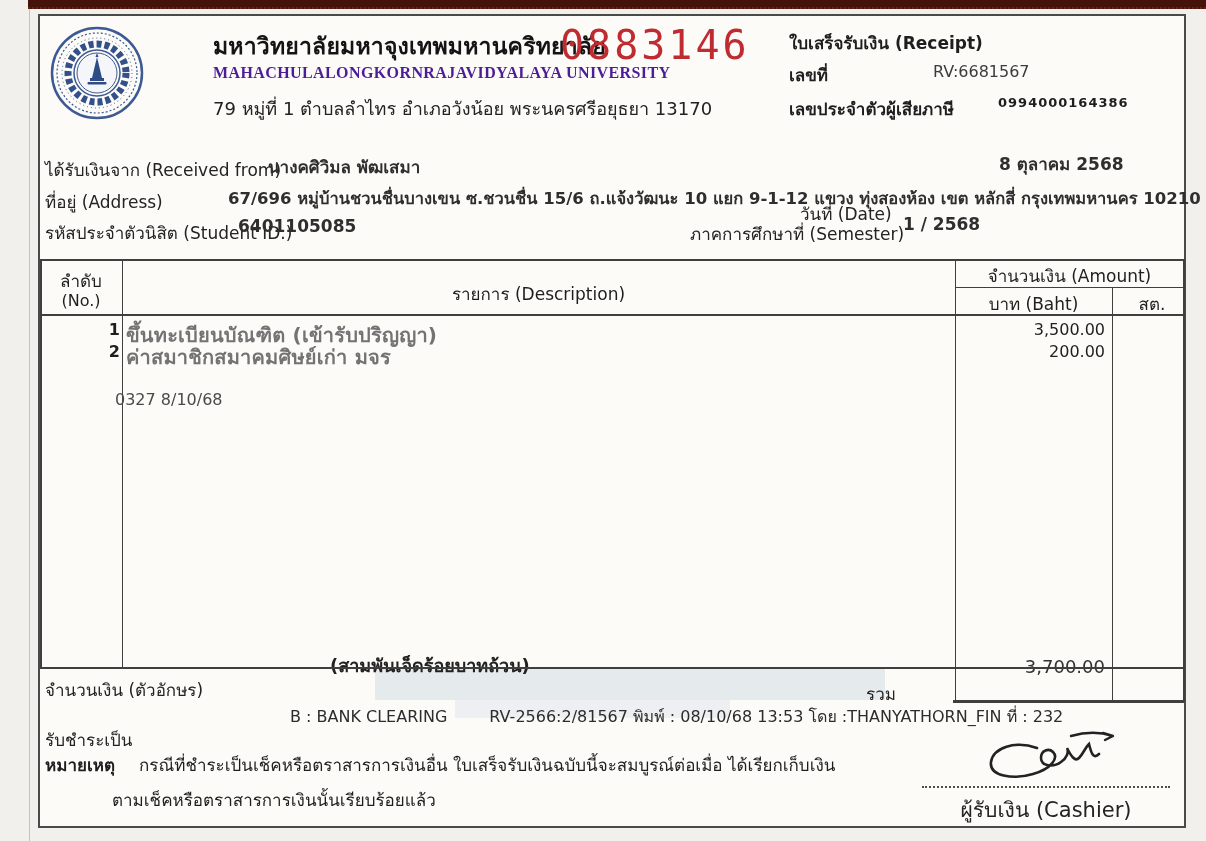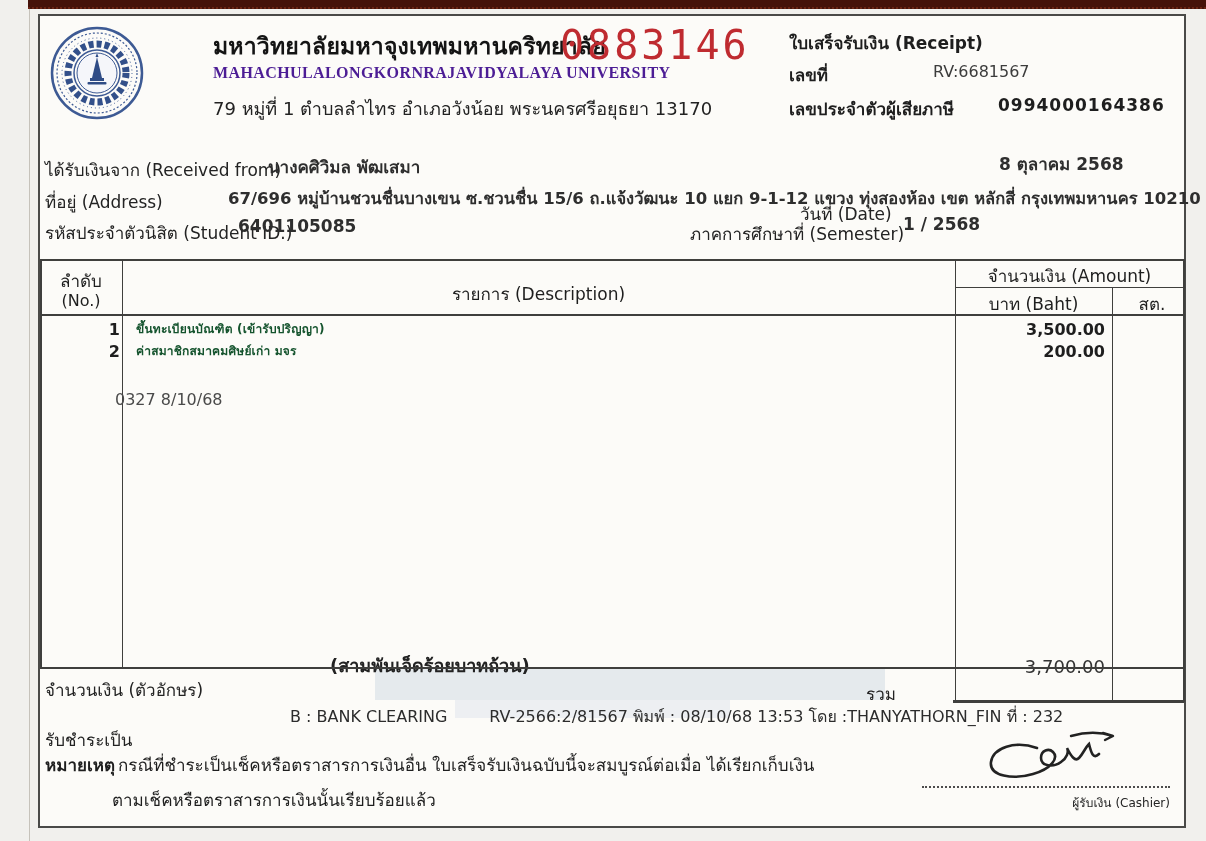--- a/index.html
+++ b/index.html
@@ -30,21 +30,21 @@
   .receipt-no-red { left:560px; top:22px; font-size:40px; color:#bf2b30;
     font-family:"DejaVu Sans Mono","Liberation Mono",monospace; letter-spacing:3px; }
   .uni-en { left:213px; top:64px; font-size:16px; font-weight:700;
     font-family:"Liberation Serif","DejaVu Serif",serif; letter-spacing:0.4px; color:#4c1d95;}
   .uni-addr { left:213px; top:94px; font-size:18px; color:#222; }
 
   .receipt-title { left:789px; top:29px; font-size:17px; font-weight:700; }
   .recno-label { left:789px; top:61px; font-size:17px; font-weight:700; }
   .recno-value { left:933px; top:62px; font-size:16px; color:#3c3c3c; }
   .taxid-label { left:789px; top:95px; font-size:17px; font-weight:700; }
-  .taxid-value { left:998px; top:95px; font-size:17px; font-weight:700; letter-spacing:1px; }
+  .taxid-value { left:998px; top:95px; font-size:13px; font-weight:700; letter-spacing:1px; }
 
   
   .lbl { font-size:17px; color:#232323; }
   .val { font-size:17px; color:#2e2e2e; font-weight:600; }
   .received-from-label { left:45px; top:156px; }
   .received-from-value { left:268px; top:153px; }
   .date-label { left:800px; top:152px;margin-top:48px; }
   .date-value { left:955px; top:150px;margin-left:44px; }
   .address-label { left:45px; top:188px; }
   .address-value { left:228px; top:185px; width:930px; white-space:nowrap; font-size:16.5px; }
@@ -69,45 +69,45 @@
   
   .no-h1 { left:40px; top:267px; width:82px; text-align:center; font-size:17px; }
   .no-h2 { left:40px; top:291px; width:82px; text-align:center; font-size:16px; }
   .desc-h { left:122px; top:280px; width:833px; text-align:center; font-size:17px; }
   .amt-h  { left:955px; top:262px; width:229px; text-align:center; font-size:17px; }
   .baht-h { left:955px; top:290px; width:157px; text-align:center; font-size:17px; }
   .sat-h  { left:1112px; top:290px; width:72px; text-align:center; font-size:17px;padding-left:8px; }
 
   
   .row-no   { width:78px; text-align:right; font-size:16px; font-weight:700; }
-  .row-desc { left:136px; font-size:12px; font-weight:700; color:#14532d; letter-spacing:0.2px; }
-  .row-baht { left:955px; width:150px; text-align:right; font-size:16px; font-weight:700; }
+  .row-desc { left:126px; font-size:20px; font-weight:700; color:#737373; letter-spacing:0.2px; }
+  .row-baht { left:955px; width:150px; text-align:right; font-size:16px; font-weight:400; }
   .r1 { top:319px; } .r2 { top:341px; }
   .no1 { left:42px; top:320px; } .no2 { left:42px; top:342px; }
   .b1 { top:320px; } .b2 { top:342px; }
   .table-note { left:115px; top:390px; font-size:16px; color:#4a4a4a; }
 
   
   .blue-band1 { left:375px; top:668px; width:510px; height:32px; background:#dee4ea; opacity:.75; }
   .blue-band2 { left:455px; top:700px; width:275px; height:18px; background:#e3e8ee; opacity:.6; }
   .words { left:330px; top:651px; font-size:18px; font-weight:600; color:#222; }
   .total-value { left:955px; top:656px; width:150px; text-align:right; font-size:18px; color:#333; }
   .amount-text-label { left:45px; top:676px; font-size:17px; }
   .total-label { left:866px; top:680px; font-size:17px; }
 
   
   .payment-line { left:290px; top:704px; font-size:16px; color:#2c2c2c; }
   .payment-line .gap { display:inline-block; width:42px; }
   .paid-by-label { left:45px; top:726px; font-size:17px; }
   .remark1 { left:45px; top:751px; font-size:17px; }
-  .remark1 b { margin-right:3px; }
+  .remark1 b { margin-right:24px; }
   .remark2 { left:112px; top:786px; font-size:17px; }
   .sig-svg { left:975px; top:728px; }
   .sig-line { left:922px; top:786px; width:248px; border-bottom:2px dotted #4c4c4c; height:0; }
-  .cashier-label { left:922px; top:793px; width:248px; text-align:right; font-size:12px; }
+  .cashier-label { left:922px; top:793px; width:248px; text-align:center; font-size:21px; }
 </style>
 </head>
 <body>
 
 <div class="abs scan-top-band"></div>
 <div class="abs scan-left-line"></div>
 
 <div class="abs sheet"></div>
 
 <div class="abs seal-wrap">

